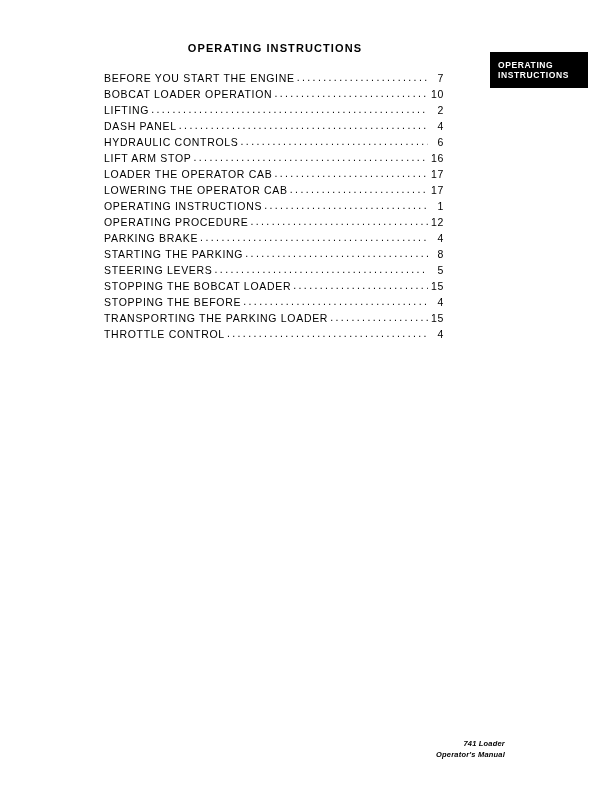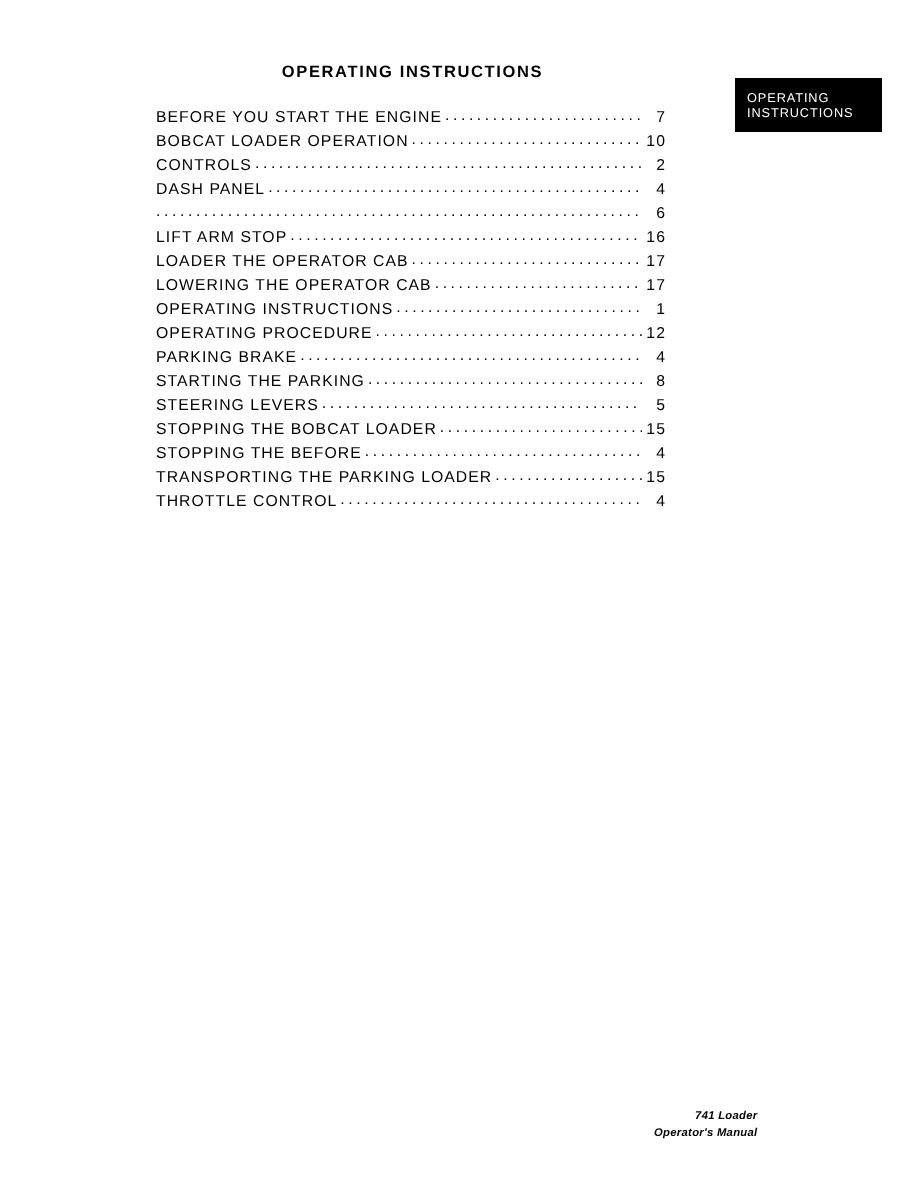--- a/index.html
+++ b/index.html
@@ -40,21 +40,21 @@
     position: absolute;
     left: 490px;
     top: 52px;
     width: 98px;
     height: 36px;
     background: #000000;
     color: #ffffff;
   }
   .section-tab .tab-line {
     font-size: 8.5px;
-    font-weight: normal;
+    font-weight: bold;
     letter-spacing: 0.6px;
     margin-left: 8px;
   }
   .section-tab .tab-line.first {
     margin-top: 8px;
   }
 
   
   .toc {
     position: absolute;
@@ -123,30 +123,31 @@
         <span class="label">BEFORE  YOU  START  THE  ENGINE</span>
         <span class="leader">........................................................................................................................</span>
         <span class="page-num">7</span>
       </div>
       <div class="toc-entry">
         <span class="label">BOBCAT  LOADER  OPERATION</span>
         <span class="leader">........................................................................................................................</span>
         <span class="page-num">10</span>
       </div>
       <div class="toc-entry">
-        <span class="label">CONTROLS</span>
+        <span class="label">LIFTING</span>
         <span class="leader">........................................................................................................................</span>
         <span class="page-num">2</span>
       </div>
       <div class="toc-entry">
         <span class="label">DASH  PANEL</span>
         <span class="leader">........................................................................................................................</span>
         <span class="page-num">4</span>
       </div>
       <div class="toc-entry">
+        <span class="label">HYDRAULIC  CONTROLS</span>
         <span class="leader">........................................................................................................................</span>
         <span class="page-num">6</span>
       </div>
       <div class="toc-entry">
         <span class="label">LIFT  ARM  STOP</span>
         <span class="leader">........................................................................................................................</span>
         <span class="page-num">16</span>
       </div>
       <div class="toc-entry">
         <span class="label">LOADER  THE  OPERATOR  CAB</span>

